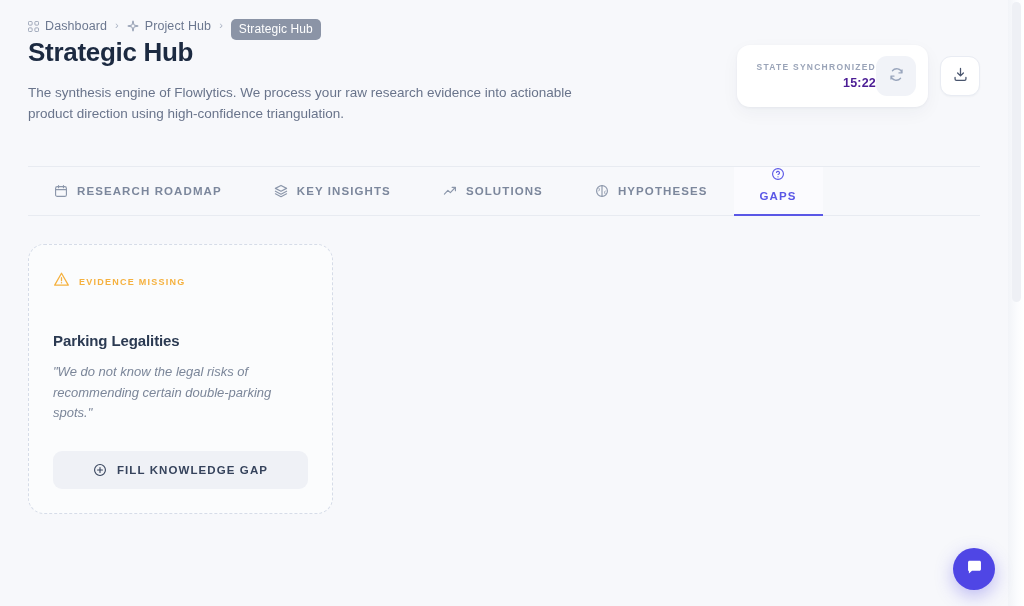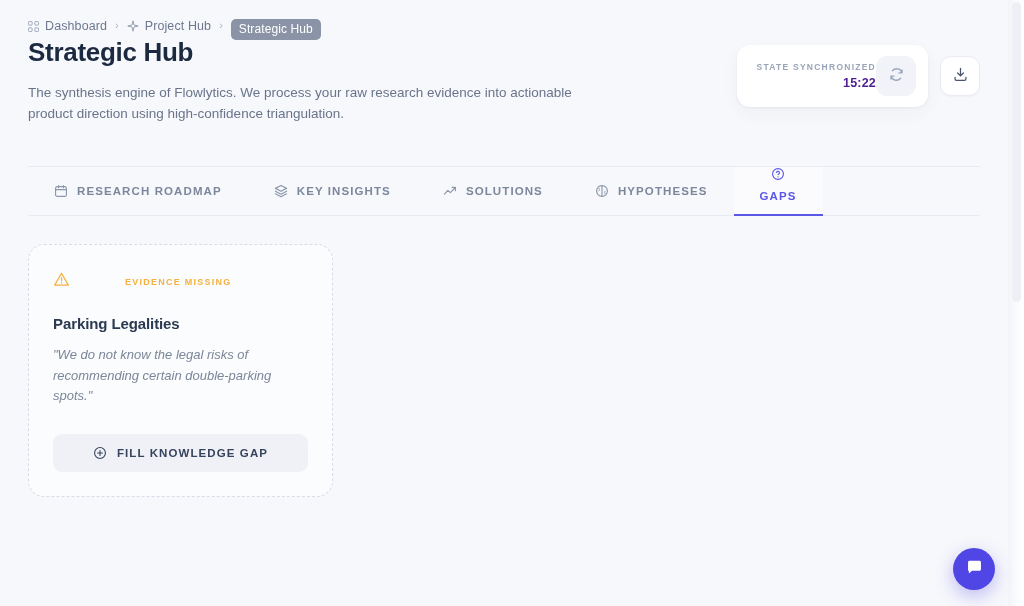--- a/index.html
+++ b/index.html
@@ -227,24 +227,23 @@
     display: flex;
     align-items: center;
     gap: 9px;
   }
   .gap-badge-text {
     font-size: 9px;
     font-weight: 700;
     letter-spacing: 1.25px;
     color: #f5b13f;
     text-transform: uppercase;
-    margin-left: 46px;
   }
   .gap-title {
-    margin-top: 23px;
+    margin-top: 40px;
     font-size: 15px;
     font-weight: 700;
     color: #2b3a52;
     letter-spacing: -.1px;
   }
   .gap-quote {
     margin-top: 13px;
     font-size: 13px;
     font-style: italic;
     line-height: 1.55;

